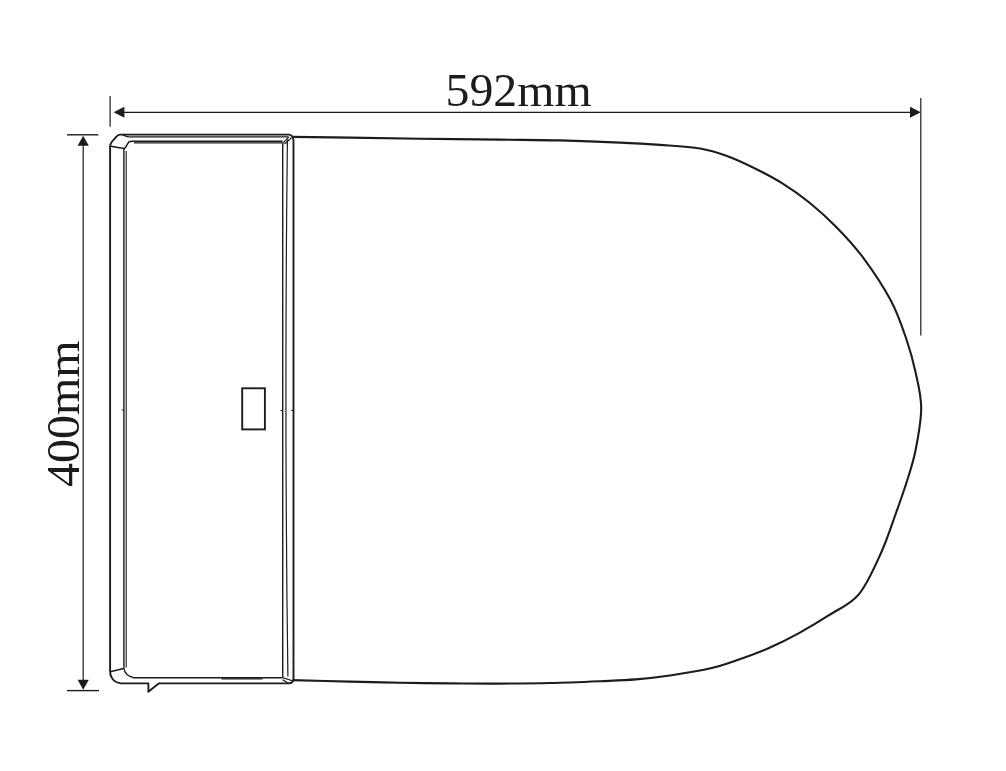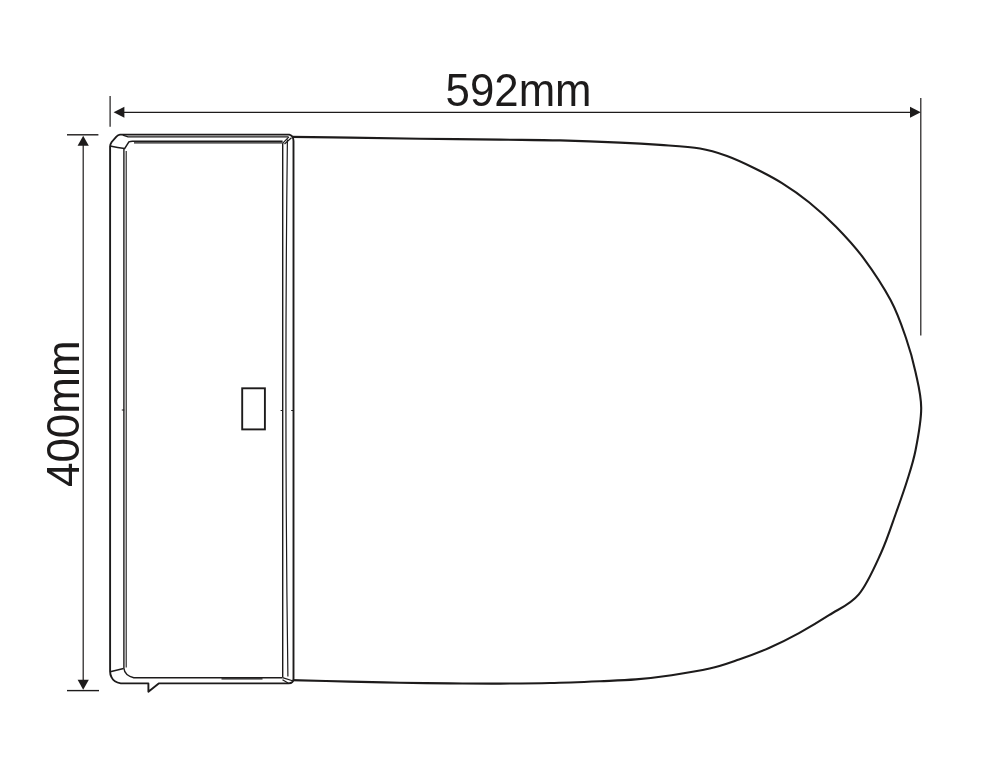--- a/index.html
+++ b/index.html
@@ -1,17 +1,17 @@
 <!DOCTYPE html>
 <html><head>
 <meta charset="utf-8">
 <style>
   html,body { margin:0; padding:0; background:#ffffff; }
   .page { position:relative; width:1006px; height:771px; background:#ffffff;
-          font-family:Liberation Sans, sans-serif;border-radius:11px; }
+          font-family:Liberation Serif, serif;border-radius:11px; }
   svg { position:absolute; left:0; top:0; }
 </style>
 </head>
 <body>
 <div class="page">
 <svg width="1006" height="771" viewBox="0 0 1006 771">
 
   <path d="M 291.0,136.9 C 300.8,137.0 328.5,137.3 350.0,137.6 C 371.5,137.9 395.0,138.4 420.0,138.7 C 445.0,139.0 476.7,139.3 500.0,139.6 C 523.3,139.9 540.0,139.9 560.0,140.4 C 580.0,140.9 603.3,141.8 620.0,142.6 C 636.7,143.3 646.7,143.9 660.0,144.9 C 673.3,145.9 688.8,146.7 700.0,148.5 C 711.2,150.3 717.9,152.7 727.0,156.0 C 736.1,159.3 745.3,163.7 754.5,168.2 C 763.7,172.7 772.9,177.4 782.0,183.1 C 791.1,188.8 800.0,194.9 809.0,202.2 C 818.0,209.5 826.9,217.4 836.0,226.7 C 845.1,236.0 854.4,245.8 863.5,258.1 C 872.6,270.4 883.6,287.0 890.7,300.3 C 897.8,313.6 901.9,326.1 906.0,338.0 C 910.1,349.9 913.0,360.3 915.5,372.0 C 918.0,383.7 921.2,395.0 921.2,408.0 C 921.2,421.0 918.0,437.8 915.6,450.0 C 913.2,462.2 910.3,470.5 907.0,481.0 C 903.7,491.5 900.3,501.0 896.0,513.0 C 891.7,525.0 887.2,539.5 881.0,553.0 C 874.8,566.5 867.5,583.9 858.8,594.3 C 850.1,604.7 839.0,608.7 829.0,615.2 C 819.0,621.7 809.0,627.6 799.0,633.1 C 789.0,638.6 779.0,643.6 769.0,648.0 C 759.0,652.4 748.9,656.1 739.0,659.5 C 729.1,662.9 720.8,666.0 709.6,668.6 C 698.4,671.2 683.9,673.4 671.6,675.2 C 659.3,677.0 647.7,678.4 635.8,679.4 C 623.9,680.4 614.3,680.6 600.0,681.2 C 585.7,681.8 566.7,682.6 550.0,683.0 C 533.3,683.4 516.7,683.5 500.0,683.6 C 483.3,683.7 466.7,683.5 450.0,683.4 C 433.3,683.2 416.7,683.0 400.0,682.7 C 383.3,682.4 368.2,682.0 350.0,681.6 C 331.8,681.2 300.8,680.4 291.0,680.1" fill="#ffffff" stroke="#1d1b1b" stroke-width="2.1" stroke-linecap="round"></path>
 
   <path d="M 120.0,134.6 H 289.3 Q 293.5,135.6 293.5,141.0 V 678.6 Q 293.5,683.4 288.6,683.4 H 158.7 L 148.4,691.7 V 683.4 H 120.8 Q 113.6,682.2 111.4,677.0 Q 110.1,674.5 110.1,671.6 V 146.6 Q 110.1,144.2 111.7,142.0 L 116.4,136.6 Q 118.0,134.9 120.0,134.6 Z" fill="#ffffff" stroke="#1d1b1b" stroke-width="1.9" stroke-linejoin="round"></path>

